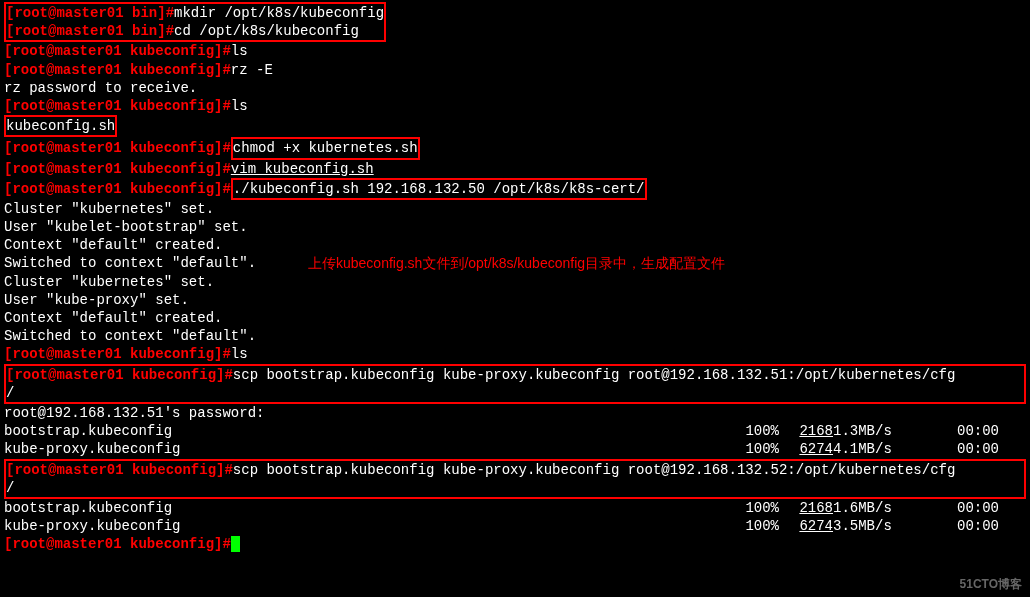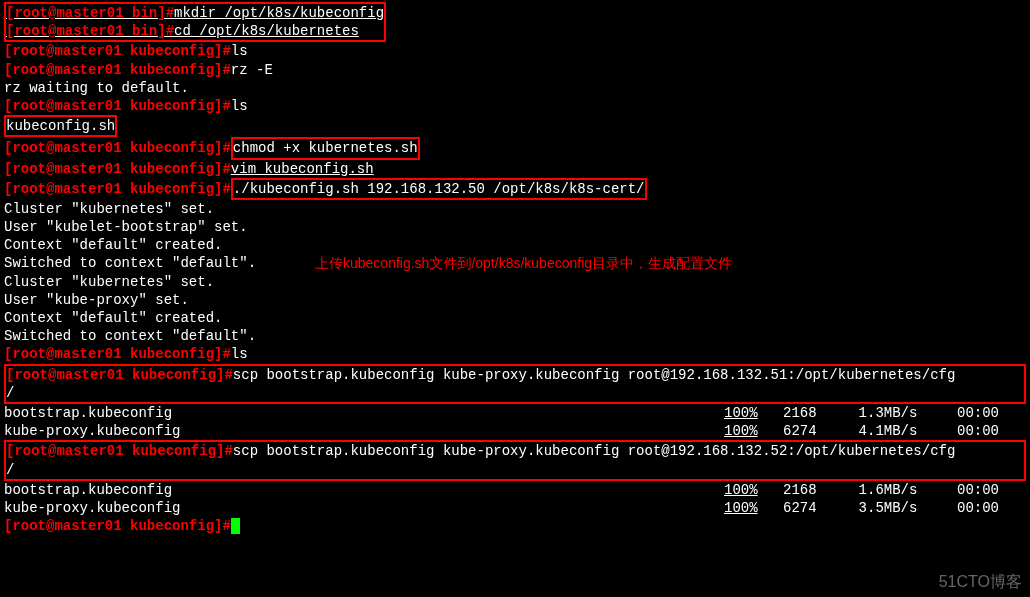--- a/index.html
+++ b/index.html
@@ -31,45 +31,46 @@
     .annotation {
       color: #ff0000;
       position: absolute;
       font-family: sans-serif;
     }
     .watermark {
       position: absolute;
       bottom: 4px;
       right: 8px;
       color: #666;
-      font-size: 16px;
+      font-size: 12px;
       font-family: sans-serif;
+      font-weight: bold;
     }
     .container { position: relative; width: 1030px; height: 597px; padding: 2px 4px; box-sizing: border-box; }
     .row { display: block; }
     .tr-row { display: flex; }
     .col-file { width: 720px; }
-    .col-pct { width: 55px; text-align: left; text-decoration: underline; }
-    .col-size { width: 50px; padding-left: 4px; }
-    .col-speed { width: 110px; text-align: center; }
+    .col-pct { width: 55px; text-align: right; }
+    .col-size { width: 50px; text-align: right; padding-left: 4px; text-decoration: underline; }
+    .col-speed { width: 110px; text-align: left; }
     .col-time { width: 70px; text-align: center; }
   </style>
 </head>
 <body>
 
 <div class="container">
 
-<div class="redbox" style="padding:0;text-decoration:underline;">
+<div class="redbox" style="padding:0;">
   <div class="row"><span class="prompt-red">[root@master01 bin]#</span><span class="white">mkdir /opt/k8s/kubeconfig</span></div>
-  <div class="row"><span class="prompt-red">[root@master01 bin]#</span><span class="white">cd /opt/k8s/kubernetes</span></div>
+  <div class="row"><span class="prompt-red">[root@master01 bin]#</span><span class="white">cd /opt/k8s/kubeconfig</span></div>
 </div>
 
 <div class="row"><span class="prompt-red">[root@master01 kubeconfig]#</span><span class="white">ls</span></div>
 <div class="row"><span class="prompt-red">[root@master01 kubeconfig]#</span><span class="white">rz -E</span></div>
-<div class="row white">rz waiting to default.</div>
+<div class="row white">rz password to receive.</div>
 <div class="row"><span class="prompt-red">[root@master01 kubeconfig]#</span><span class="white">ls</span></div>
 
 <span class="redbox white">kubeconfig.sh</span>
 
 <div class="row"><span class="prompt-red">[root@master01 kubeconfig]#</span><span class="redbox white">chmod +x kubernetes.sh</span></div>
 <div class="row"><span class="prompt-red">[root@master01 kubeconfig]#</span><span class="white underline">vim kubeconfig.sh</span></div>
 <div class="row"><span class="prompt-red">[root@master01 kubeconfig]#</span><span class="redbox white">./kubeconfig.sh 192.168.132.50 /opt/k8s/k8s-cert/</span></div>
 
 <div class="row white">Cluster "kubernetes" set.</div>
 <div class="row white">User "kubelet-bootstrap" set.</div>
@@ -80,20 +81,21 @@
 <div class="row white">Context "default" created.</div>
 <div class="row white">Switched to context "default".</div>
 
 <div class="row"><span class="prompt-red">[root@master01 kubeconfig]#</span><span class="white">ls</span></div>
 
 <div class="redbox" style="width:1022px;">
   <div class="row"><span class="prompt-red">[root@master01 kubeconfig]#</span><span class="white">scp bootstrap.kubeconfig kube-proxy.kubeconfig root@192.168.132.51:/opt/kubernetes/cfg</span></div>
   <div class="row white">/</div>
 </div>
 
+<div class="row white">root@192.168.132.51's password:</div>
 
 <div class="tr-row">
   <span class="col-file white">bootstrap.kubeconfig</span>
   <span class="col-pct white">100%</span>
   <span class="col-size white">2168</span>
   <span class="col-speed white">1.3MB/s</span>
   <span class="col-time white">00:00</span>
 </div>
 <div class="tr-row">
   <span class="col-file white">kube-proxy.kubeconfig</span>
@@ -119,16 +121,16 @@
 <div class="tr-row">
   <span class="col-file white">kube-proxy.kubeconfig</span>
   <span class="col-pct white">100%</span>
   <span class="col-size white">6274</span>
   <span class="col-speed white">3.5MB/s</span>
   <span class="col-time white">00:00</span>
 </div>
 
 <div class="row"><span class="prompt-red">[root@master01 kubeconfig]#</span><span class="green-cursor"></span></div>
 
-<div class="annotation" style="top:254px; left:315px;">上传kubeconfig.sh文件到/opt/k8s/kubeconfig目录中，生成配置文件</div>
+<div class="annotation" style="top:254px; left:308px;">上传kubeconfig.sh文件到/opt/k8s/kubeconfig目录中，生成配置文件</div>
 <div class="watermark">51CTO博客</div>
 
 </div>
 
 </body></html>

